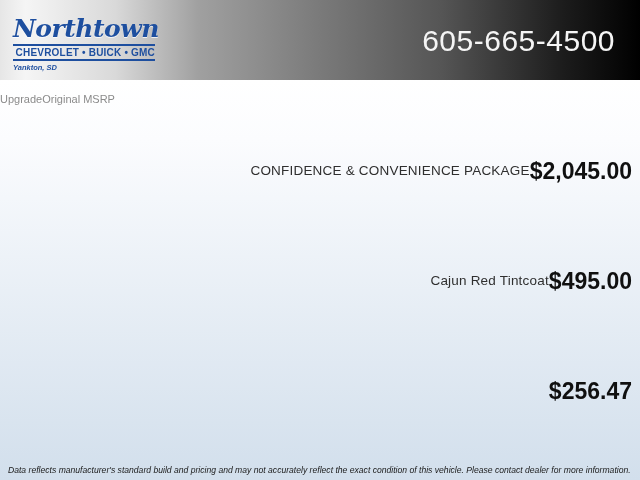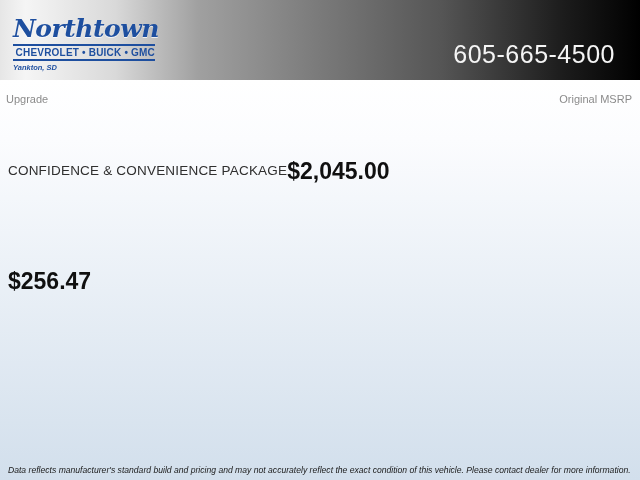--- a/index.html
+++ b/index.html
@@ -37,40 +37,40 @@
   .logo-brands {
     font-size: 10px; font-weight: bold;
     letter-spacing: 0.2px; white-space: nowrap;
     text-align: right; padding: 1px 0;
   }
   .logo-location {
     font-size: 7.5px; font-weight: bold; font-style: italic;
     text-align: left; padding-right: 24px; margin-top: 2px;
   }
   .phone {
-    position: absolute; top: 40px; right: 25px;
-    font-size: 25px; letter-spacing: 0.5px;
+    position: absolute; top: 24px; right: 25px;
+    font-size: 30px; letter-spacing: 0.5px;
     color: #f5f5f5;
   }
 
   
   .body {
     position: relative;
     height: 400px;
     background: linear-gradient(to bottom, #ffffff 0%, #fbfcfe 15%, #d2dfec 100%);
   }
   .cols {
-    display: flex; justify-content: space-between;
-    padding: 13px 8px 0 6px;
+    display: flex; justify-content: flex-start;
+    padding: 13px 8px 0 0;
     font-size: 11px; color: #8b8b8b;
     line-height: 13px;
   }
   .rows { margin-top: 56px; }
   .row {
-    display: flex; justify-content: flex-start; align-items: flex-start;
+    display: flex; justify-content: flex-end; align-items: flex-start;
     height: 110px;
     padding: 0 8px;
   }
   .row-label {
     font-size: 13.5px; color: #2f2f2f;
     line-height: 18px; letter-spacing: 0.2px;
   }
   .row-price {
     font-size: 23px; font-weight: bold; color: #101010;
     line-height: 18px;
@@ -103,20 +103,24 @@
       <span>Upgrade</span>
       <span>Original MSRP</span>
     </div>
 
     <div class="rows">
       <div class="row">
         <span class="row-label">CONFIDENCE &amp; CONVENIENCE PACKAGE</span>
         <span class="row-price">$2,045.00</span>
       </div>
       <div class="row">
+        <span class="row-label">Cajun Red Tintcoat</span>
+        <span class="row-price">$495.00</span>
+      </div>
+      <div class="row">
         <span class="row-price">$256.47</span>
       </div>
     </div>
 
     <div class="disclaimer">Data reflects manufacturer's standard build and pricing and may not accurately reflect the exact condition of this vehicle. Please contact dealer for more information.</div>
 
   </main>
 
 </div>
 

